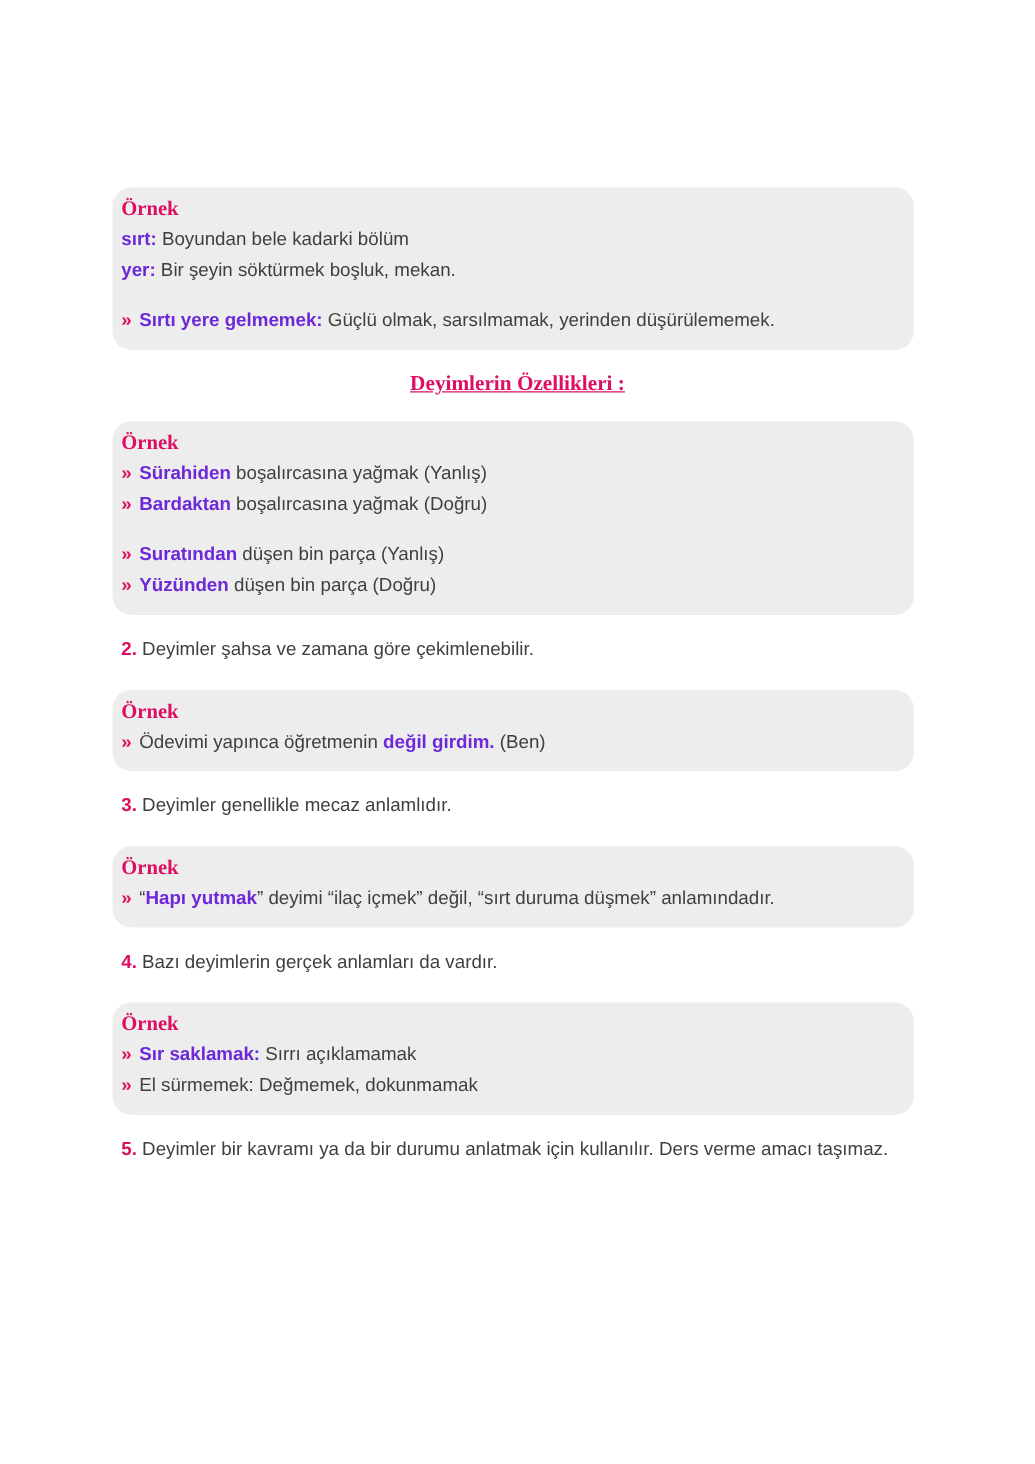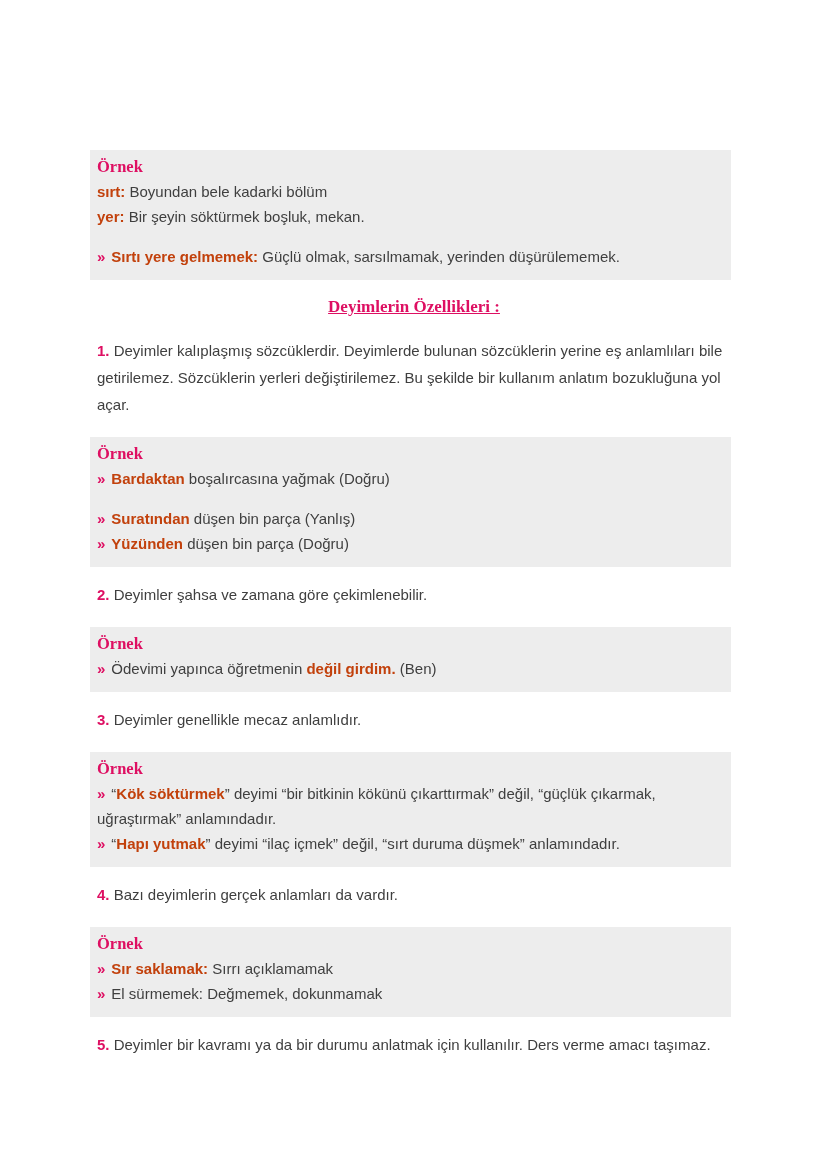--- a/index.html
+++ b/index.html
@@ -24,37 +24,38 @@
     left: 90px;
     top: 150px;
     width: 641px;
   }
   .xbox {
     background: var(--box-bg);
     padding: 5px 10px 11px 7px;
     margin: 0 0 14px 0;
     font-size: 15px;
     line-height: 25px;
+    border-radius: 15px;
   }
   .xbox-label {
     font-family: "Liberation Serif", serif;
     font-weight: 700;
     font-size: 16.5px;
     color: var(--accent);
     line-height: 24px;
   }
   .bline { }
   .blank { height: 15px; }
   .chev {
     color: var(--accent);
     font-weight: 700;
     padding-right: 6px;
   }
   .seg { }
-  b.seg { color: #c2410c; }
+  b.seg { color: #6d28d9; }
   .heading {
     font-family: "Liberation Serif", serif;
     font-weight: 700;
     font-size: 17px;
     color: var(--accent);
     text-decoration: underline;
     padding-left: 7px;
     margin: 0 0 17px 0;
     line-height: 26px;
     text-align: center;
@@ -76,37 +77,36 @@
 <div class="page">
   <div class="content">
       <section class="xbox">
         <div class="xbox-label">Örnek</div>
         <div class="bline"><b class="seg">sırt:</b><span class="seg"> Boyundan bele kadarki bölüm</span></div>
         <div class="bline"><b class="seg">yer:</b><span class="seg"> Bir şeyin söktürmek boşluk, mekan.</span></div>
         <div class="blank"></div>
         <div class="bline"><span class="chev">»</span><b class="seg">Sırtı yere gelmemek:</b><span class="seg"> Güçlü olmak, sarsılmamak, yerinden düşürülememek.</span></div>
       </section>
       <h2 class="heading">Deyimlerin Özellikleri :</h2>
-      <p class="para"><b class="num">1.</b> <span class="ptext">Deyimler kalıplaşmış sözcüklerdir. Deyimlerde bulunan sözcüklerin yerine eş anlamlıları bile getirilemez. Sözcüklerin yerleri değiştirilemez. Bu şekilde bir kullanım anlatım bozukluğuna yol açar.</span></p>
       <section class="xbox">
         <div class="xbox-label">Örnek</div>
+        <div class="bline"><span class="chev">»</span><b class="seg">Sürahiden</b><span class="seg"> boşalırcasına yağmak (Yanlış)</span></div>
         <div class="bline"><span class="chev">»</span><b class="seg">Bardaktan</b><span class="seg"> boşalırcasına yağmak (Doğru)</span></div>
         <div class="blank"></div>
         <div class="bline"><span class="chev">»</span><b class="seg">Suratından</b><span class="seg"> düşen bin parça (Yanlış)</span></div>
         <div class="bline"><span class="chev">»</span><b class="seg">Yüzünden</b><span class="seg"> düşen bin parça (Doğru)</span></div>
       </section>
       <p class="para"><b class="num">2.</b> <span class="ptext">Deyimler şahsa ve zamana göre çekimlenebilir.</span></p>
       <section class="xbox">
         <div class="xbox-label">Örnek</div>
         <div class="bline"><span class="chev">»</span><span class="seg">Ödevimi yapınca öğretmenin </span><b class="seg">değil girdim.</b><span class="seg"> (Ben)</span></div>
       </section>
       <p class="para"><b class="num">3.</b> <span class="ptext">Deyimler genellikle mecaz anlamlıdır.</span></p>
       <section class="xbox">
         <div class="xbox-label">Örnek</div>
-        <div class="bline"><span class="chev">»</span><span class="seg">“</span><b class="seg">Kök söktürmek</b><span class="seg">” deyimi “bir bitkinin kökünü çıkarttırmak” değil, “güçlük çıkarmak, uğraştırmak” anlamındadır.</span></div>
         <div class="bline"><span class="chev">»</span><span class="seg">“</span><b class="seg">Hapı yutmak</b><span class="seg">” deyimi “ilaç içmek” değil, “sırt duruma düşmek” anlamındadır.</span></div>
       </section>
       <p class="para"><b class="num">4.</b> <span class="ptext">Bazı deyimlerin gerçek anlamları da vardır.</span></p>
       <section class="xbox">
         <div class="xbox-label">Örnek</div>
         <div class="bline"><span class="chev">»</span><b class="seg">Sır saklamak:</b><span class="seg"> Sırrı açıklamamak</span></div>
         <div class="bline"><span class="chev">»</span><span class="seg">El sürmemek: Değmemek, dokunmamak</span></div>
       </section>
       <p class="para"><b class="num">5.</b> <span class="ptext">Deyimler bir kavramı ya da bir durumu anlatmak için kullanılır. Ders verme amacı taşımaz.</span></p>
     </div>

